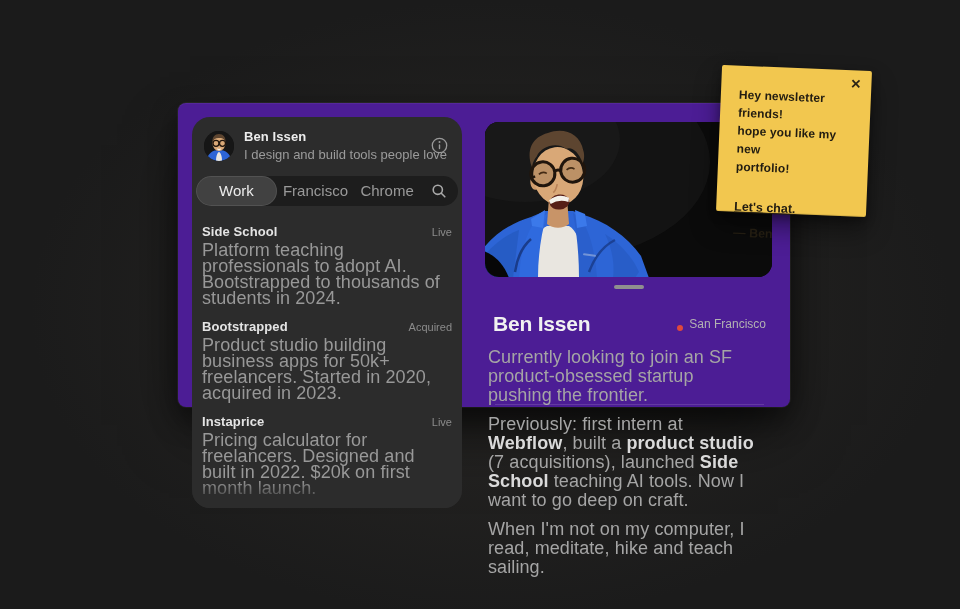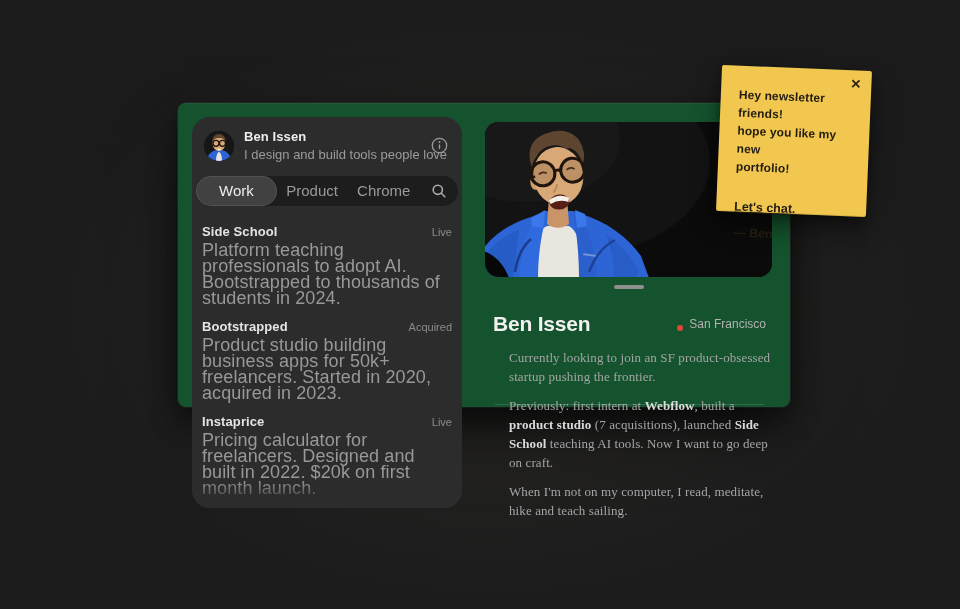--- a/index.html
+++ b/index.html
@@ -10,21 +10,21 @@
     font-family:"Liberation Sans", sans-serif;
   }
   .bg-glow{
     position:absolute; inset:0;
     background:radial-gradient(640px 430px at 490px 310px, rgba(64,60,54,.40), rgba(27,27,27,0) 72%);
   }
 
   
   .window{
     position:absolute; left:178px; top:103px; width:612px; height:304px;
-    background:#14532d; border-radius:8px;
+    background:#4c1d95; border-radius:8px;
     box-shadow: 0 0 0 1px rgba(255,255,255,.05),
                 inset 0 1px 0 rgba(255,255,255,.05),
                 0 30px 60px -12px rgba(0,0,0,.65),
                 0 12px 28px rgba(0,0,0,.45);
   }
 
   
   .left-panel{
     position:absolute; left:14px; top:14px; width:270px; height:391px;
     background:#2c2c2c; border-radius:18px; overflow:hidden;
@@ -61,21 +61,21 @@
   .right-col{ position:absolute; left:307px; top:19px; width:287px; }
   .photo{ width:287px; height:155px; border-radius:14px; overflow:hidden; background:#0b0b0b; }
   .photo svg{ display:block; }
   .drag-handle{ width:30px; height:4px; border-radius:2px; background:#8f8f8f; margin:8px auto 0; cursor:grab; }
 
   .hero-head{ display:flex; align-items:center; margin:23px 0 0 8px; padding-right:6px; }
   .hero-name{ font-size:21px; font-weight:700; color:#f1f1f1; letter-spacing:-.2px; }
   .hero-loc{ margin-left:auto; display:flex; align-items:flex-end; gap:6px; font-size:12px; color:#b2b2b2; }
   .loc-dot{ width:6px; height:6px; border-radius:50%; background:#e0483c; }
 
-  .bio p{ margin:10px 0 0 24px; width:272px; font-size:13px; line-height:19px; color:#a5a5a5; letter-spacing:.1px;font-family:Liberation Serif, serif; }
+  .bio p{ margin:10px 0 0 3px; width:272px; font-size:18px; line-height:19px; color:#a5a5a5; letter-spacing:.1px; }
   .bio p:first-child{ margin-top:12px; }
   .bio .bold{ color:#dadada; font-weight:700; }
 
   .footer-divider{ position:absolute; left:317px; bottom:2px; width:269px; height:1px; background:rgba(255,255,255,.13); }
 
   
   .note{
     position:absolute; left:719px; top:68px; width:150px; height:146px;
     border-radius:2px; transform:rotate(2.4deg); transform-origin:50% 50%;
     padding:20px 16px 0 18px; color:#221c11;
@@ -120,21 +120,21 @@
         <svg viewBox="0 0 17 17" width="17" height="17">
           <circle cx="8.5" cy="8.5" r="7.2" fill="none" stroke="#9a9a9a" stroke-width="1.3"></circle>
           <circle cx="8.5" cy="5.1" r="1" fill="#9a9a9a"></circle>
           <rect x="7.8" y="7.3" width="1.4" height="5" rx="0.7" fill="#9a9a9a"></rect>
         </svg>
       </div>
     </div>
 
     <div class="tabbar">
       <div class="tab active">Work</div>
-      <div class="tab">Product</div>
+      <div class="tab">Francisco</div>
       <div class="tab">Chrome</div>
       <div class="search-btn">
         <svg viewBox="0 0 16 16" width="16" height="16">
           <circle cx="6.8" cy="6.8" r="4.6" fill="none" stroke="#a9a9a9" stroke-width="1.6"></circle>
           <path d="M10.3,10.3 L13.8,13.8" stroke="#a9a9a9" stroke-width="1.6" stroke-linecap="round"></path>
         </svg>
       </div>
     </div>
 
     <div class="project-list">

